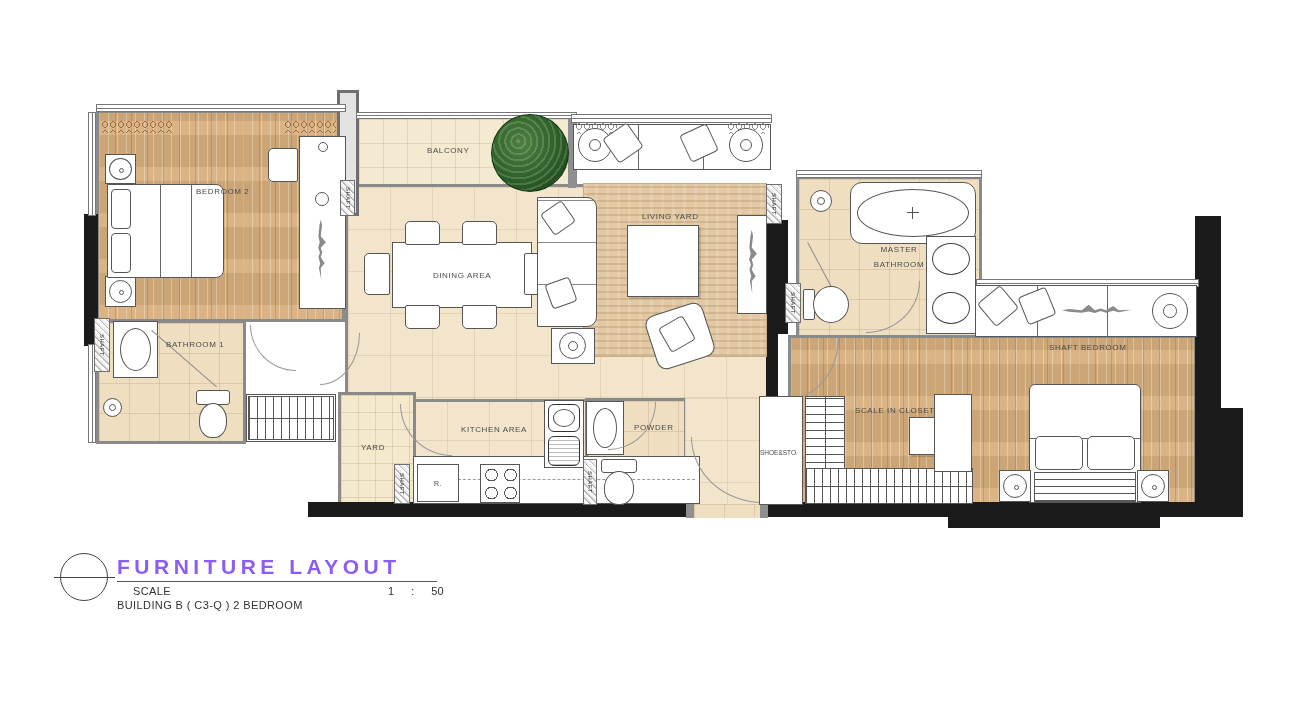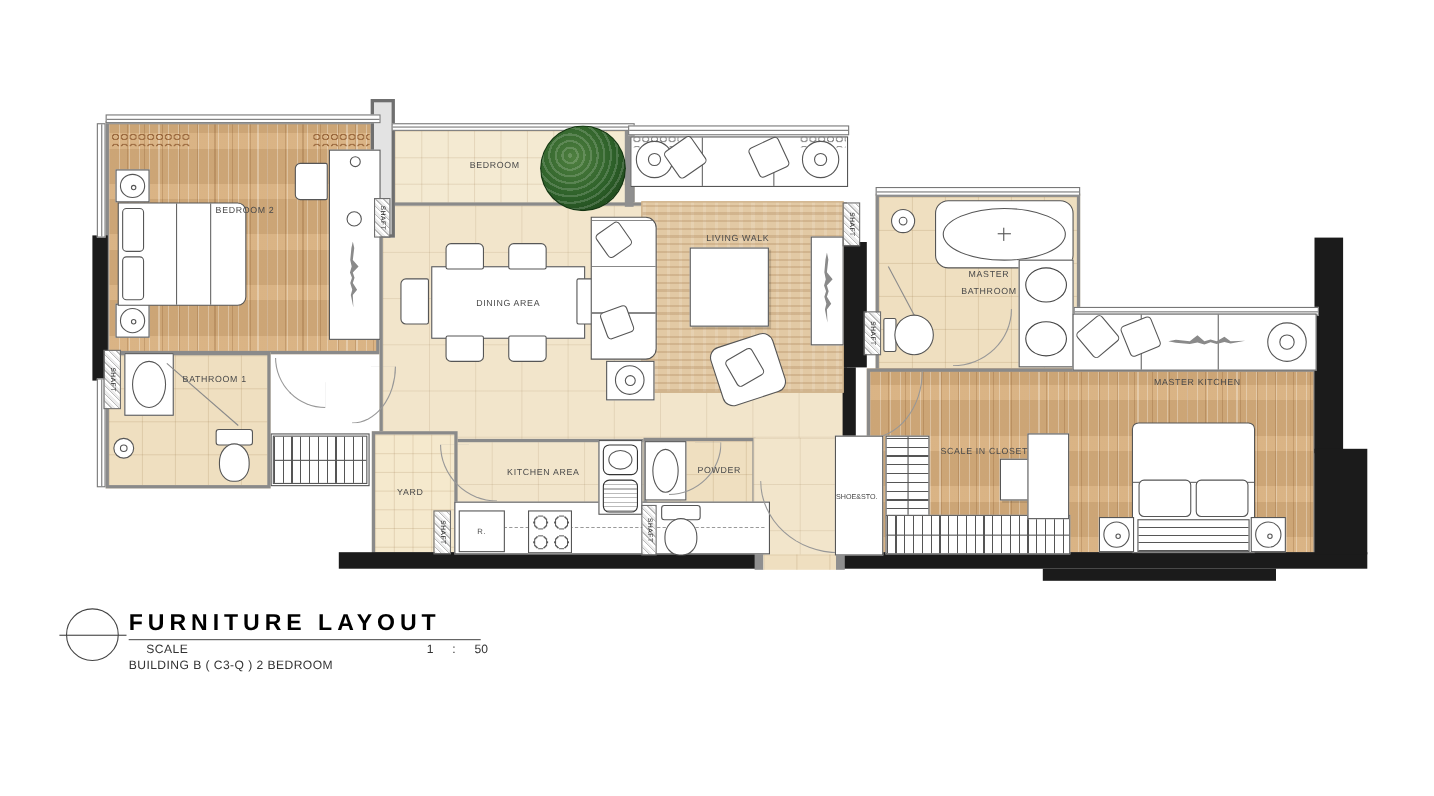--- a/index.html
+++ b/index.html
@@ -77,21 +77,21 @@
   .arc{border:1.3px solid #979797;background:transparent;}
   .diag{background:#8a8a8a;height:1.4px;transform-origin:0 0;}
   .dash{border-top:1px dashed #9a9a9a;height:0;}
   .stripes{background:repeating-linear-gradient(0deg,#565656 0 1px,transparent 1px 7px),#fff;border:1px solid #565656;}
   .shaftbox{background:repeating-linear-gradient(45deg,#ececec 0 2px,#fff 2px 4px,#b9b9b9 4px 5px);
      border:1px solid #6f6f6f;display:flex;align-items:center;justify-content:center;
      writing-mode:vertical-rl;font-size:6px;letter-spacing:.5px;color:#222;overflow:hidden;}
   .lbl{font-size:8px;color:#4a4a4a;letter-spacing:.6px;white-space:nowrap;}
   .lbl-c{display:flex;align-items:center;justify-content:center;}
   
-  .tb-title{font-size:21px;font-weight:600;letter-spacing:4.5px;color:#000000;}
+  .tb-title{font-size:21px;font-weight:600;letter-spacing:4.5px;color:#8b5cf6;}
   .tb-sub{font-size:11px;color:#333;letter-spacing:.4px;}
   .tb-ratio{font-size:11px;color:#333;word-spacing:14px;}
 </style>
 </head>
 <body>
 
 <div class="plan">
 
   <div class="abs room wood" style="left:96px;top:110px;width:249px;height:212px"></div>
   <div class="abs room tileB" style="left:96px;top:320px;width:150px;height:124px"></div>
@@ -251,30 +251,30 @@
     </div>
   <div class="abs shaftbox" style="left:766px;top:184px;width:16px;height:40px">
       <span>SHAFT</span>
     </div>
   <div class="abs shaftbox" style="left:785px;top:283px;width:16px;height:40px">
       <span>SHAFT</span>
     </div>
 
   <div class="abs lbl" style="left:196px;top:187px">BEDROOM 2</div>
   <div class="abs lbl" style="left:166px;top:340px">BATHROOM 1</div>
-  <div class="abs lbl" style="left:427px;top:146px">BEDROOM</div>
-  <div class="abs lbl" style="left:642px;top:212px">LIVING WALK</div>
+  <div class="abs lbl" style="left:427px;top:146px">BALCONY</div>
+  <div class="abs lbl" style="left:642px;top:212px">LIVING YARD</div>
   <div class="abs lbl" style="left:461px;top:425px">KITCHEN AREA</div>
   <div class="abs lbl" style="left:361px;top:443px">YARD</div>
   <div class="abs lbl" style="left:634px;top:423px">POWDER</div>
   <div class="abs" style="left:852px;top:242px;width:94px;text-align:center">
     <div class="lbl" style="line-height:15px">MASTER</div>
     <div class="lbl" style="line-height:15px">BATHROOM</div>
   </div>
-  <div class="abs lbl" style="left:1049px;top:343px">MASTER KITCHEN</div>
+  <div class="abs lbl" style="left:1049px;top:343px">SHAFT BEDROOM</div>
   <div class="abs lbl" style="left:855px;top:406px">SCALE IN  CLOSET</div>
   <div class="abs lbl" style="left:760px;top:449px;font-size:6.5px;letter-spacing:0">SHOE&amp;STO.</div>
 
   <div class="abs" style="left:60px;top:553px;width:48px;height:48px;border:1.3px solid #444;border-radius:50%"></div>
   <div class="abs" style="left:54px;top:577px;width:61px;height:1.3px;background:#444"></div>
   <div class="abs tb-title" style="left:117px;top:555px">FURNITURE LAYOUT</div>
   <div class="abs" style="left:117px;top:581px;width:320px;height:1.4px;background:#555"></div>
   <div class="abs tb-sub" style="left:133px;top:585px">SCALE</div>
   <div class="abs tb-ratio" style="left:388px;top:585px">1 : 50</div>
   <div class="abs tb-sub" style="left:117px;top:599px">BUILDING B ( C3-Q ) 2 BEDROOM</div>

